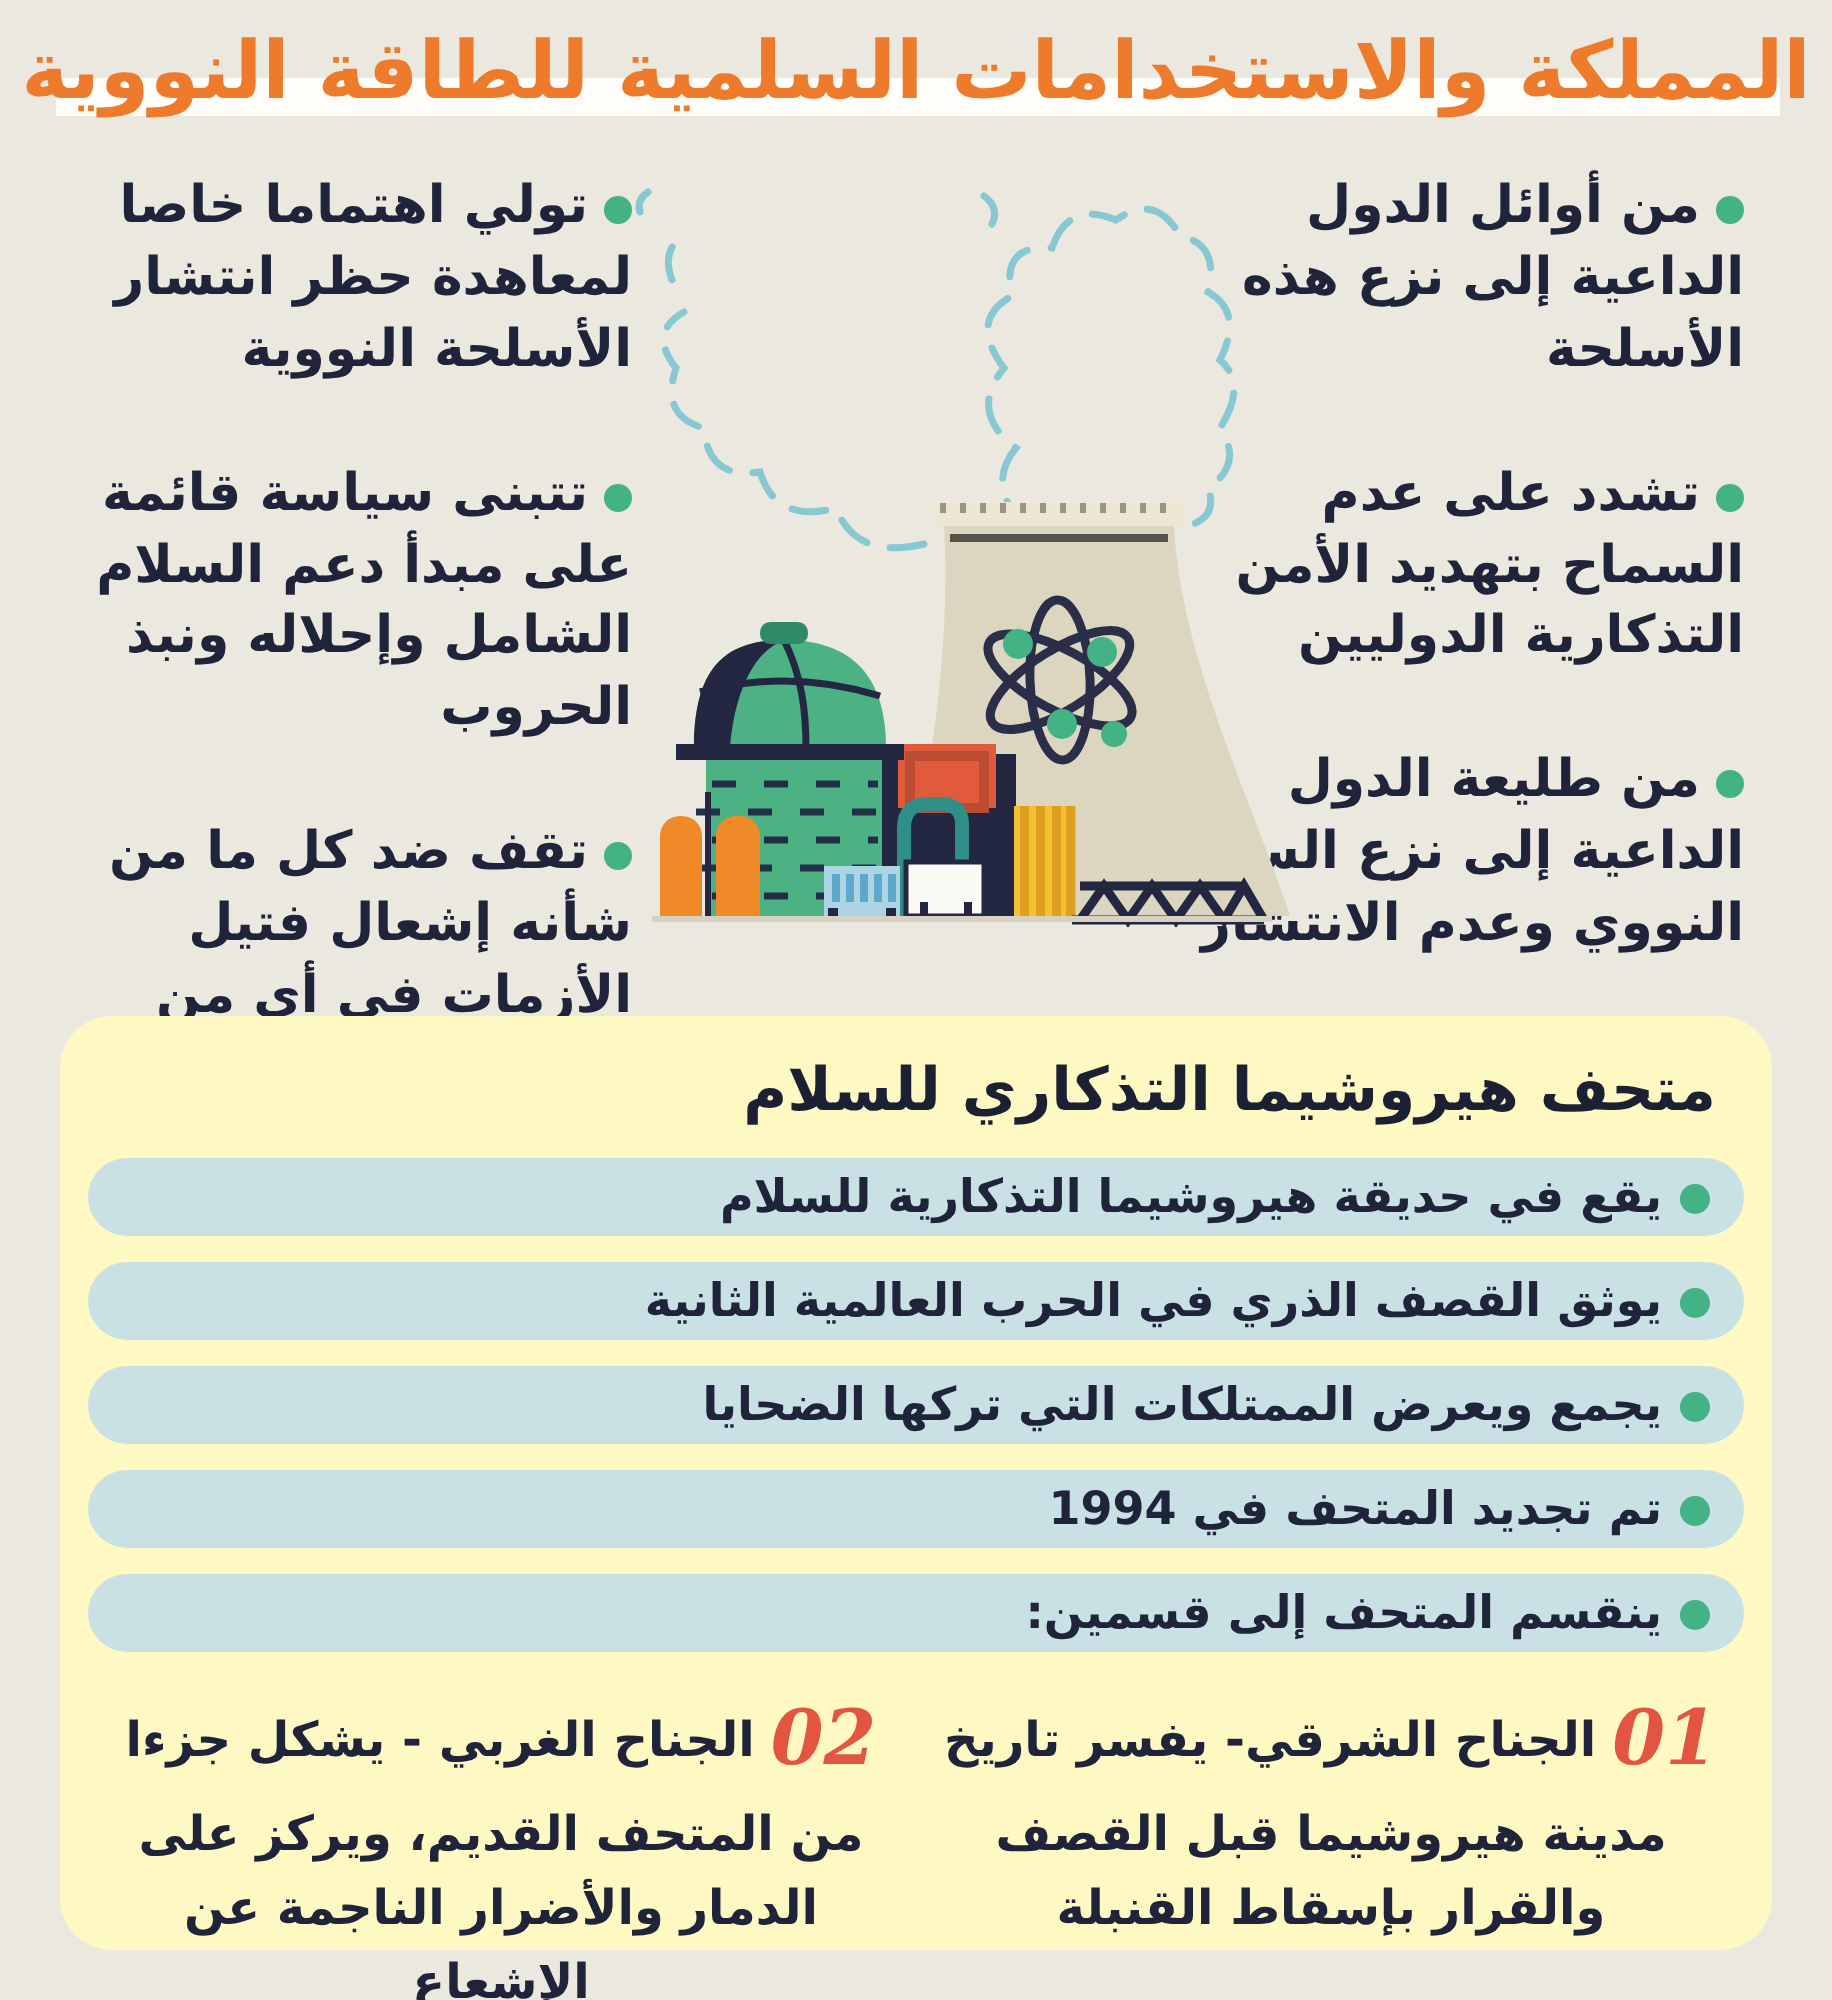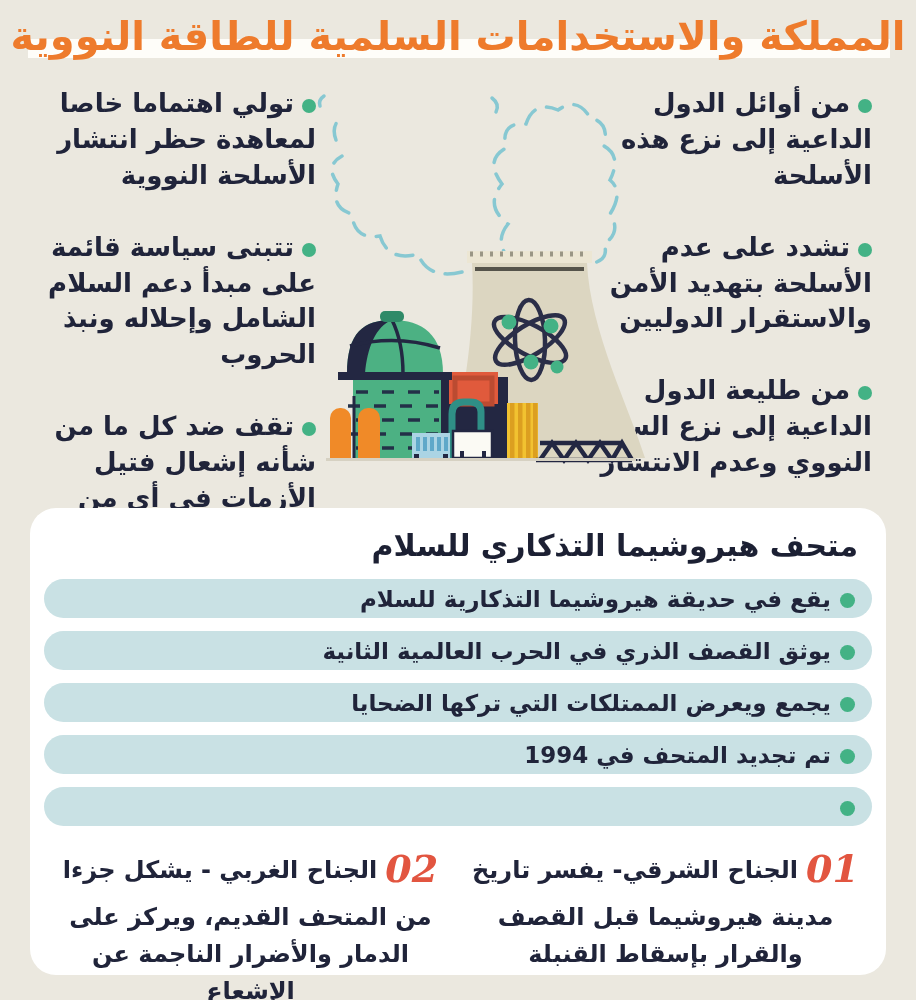--- a/index.html
+++ b/index.html
@@ -17,21 +17,21 @@
   }
   
   .col{position:absolute;top:86px}
   .col-right{right:44px;width:292px}
   .col-left{left:6px;width:310px}
   .point{font-size:26px;font-weight:bold;line-height:1.38;text-align:right;margin:0 0 36px 0}
   .dot{display:inline-block;width:14px;height:14px;border-radius:50%;background:#43b285;margin-left:8px;vertical-align:-1px}
   
   .illu{position:absolute;top:90px;left:300px;width:560px;height:380px}
   
-  .card{position:absolute;top:508px;left:30px;right:30px;height:467px;background:#ffffff;border-radius:26px}
+  .card{position:absolute;top:508px;left:30px;right:30px;height:467px;background:#fef9c3;border-radius:26px}
   .card-title{margin:20px 28px 0;text-align:right;font-size:30px;font-weight:bold;color:#1c2033}
   .facts{margin:16px 14px 0}
   .fact{
     background:#c9e1e4;border-radius:20px;height:39px;line-height:40px;
     padding:0 17px;margin-bottom:13px;font-size:23px;font-weight:bold;
     text-align:right;white-space:nowrap;overflow:hidden;
   }
   .fact .dot{width:15px;height:15px;margin-left:9px}
   .wings{display:flex;gap:22px;margin:14px 24px 0}
   .wing{flex:1;text-align:center;font-size:24px;font-weight:bold;line-height:1.55;color:#20243a}
@@ -43,21 +43,21 @@
 </head>
 <body>
 
 <div class="header">
   <div class="title-band"></div>
   <h1 class="main-title">المملكة والاستخدامات السلمية للطاقة النووية</h1>
 </div>
 
 <div class="col col-right">
   <p class="point"><span class="dot"></span><span>من أوائل الدول الداعية إلى نزع هذه الأسلحة</span></p>
-  <p class="point"><span class="dot"></span><span>تشدد على عدم الأسلحة بتهديد الأمن والاستقرار الدوليين</span></p>
+  <p class="point"><span class="dot"></span><span>تشدد على عدم السماح بتهديد الأمن التذكارية الدوليين</span></p>
   <p class="point"><span class="dot"></span><span>من طليعة الدول الداعية إلى نزع السلاح النووي وعدم الانتشار</span></p>
 </div>
 
 <div class="col col-left">
   <p class="point"><span class="dot"></span><span>تولي اهتماما خاصا لمعاهدة حظر انتشار الأسلحة النووية</span></p>
   <p class="point"><span class="dot"></span><span>تتبنى سياسة قائمة على مبدأ دعم السلام الشامل وإحلاله ونبذ الحروب</span></p>
   <p class="point"><span class="dot"></span><span>تقف ضد كل ما من شأنه إشعال فتيل الأزمات في أي من مناطق العالم</span></p>
 </div>
 
 <svg class="illu" viewBox="0 0 560 380" aria-hidden="true">
@@ -157,21 +157,21 @@
 </svg>
 
 <div class="card">
   <h2 class="card-title">متحف هيروشيما التذكاري للسلام</h2>
 
   <div class="facts">
     <div class="fact"><span class="dot"></span><span>يقع في حديقة هيروشيما التذكارية للسلام</span></div>
     <div class="fact"><span class="dot"></span><span>يوثق القصف الذري في الحرب العالمية الثانية</span></div>
     <div class="fact"><span class="dot"></span><span>يجمع ويعرض الممتلكات التي تركها الضحايا</span></div>
     <div class="fact"><span class="dot"></span><span>تم تجديد المتحف في 1994</span></div>
-    <div class="fact"><span class="dot"></span></div>
+    <div class="fact"><span class="dot"></span><span>ينقسم المتحف إلى قسمين:</span></div>
   </div>
 
   <div class="wings">
     <div class="wing">
       <span class="wing-num">01</span><span>الجناح الشرقي- يفسر تاريخ مدينة هيروشيما قبل القصف والقرار بإسقاط القنبلة</span>
     </div>
     <div class="wing">
       <span class="wing-num">02</span><span>الجناح الغربي - يشكل جزءا من المتحف القديم، ويركز على الدمار والأضرار الناجمة عن الإشعاع</span>
     </div>
   </div>

